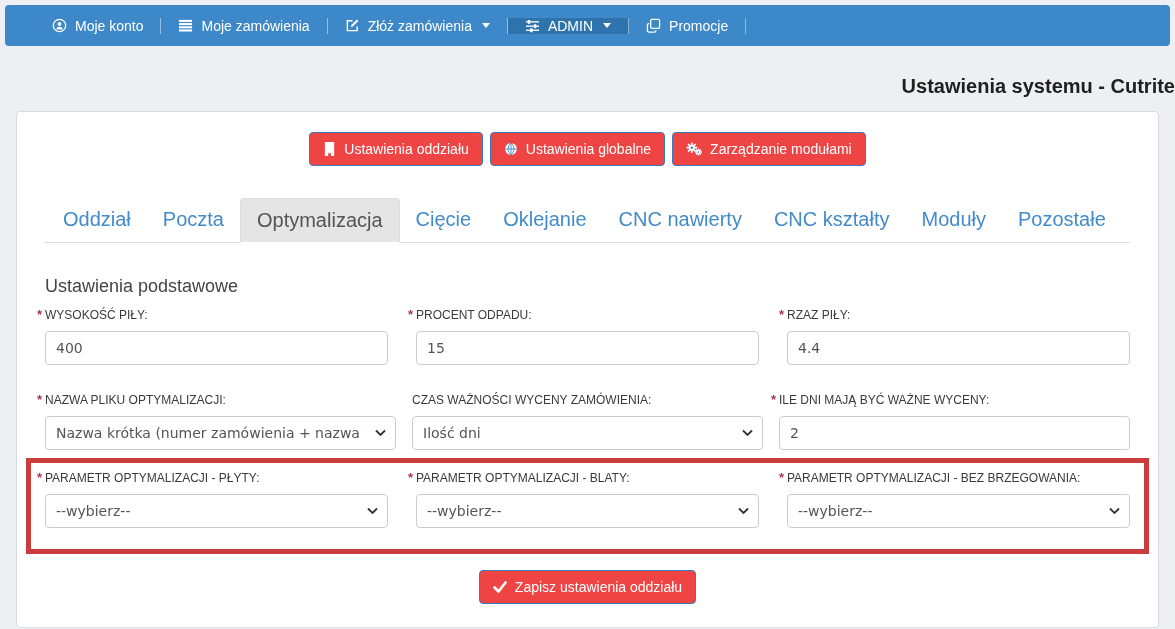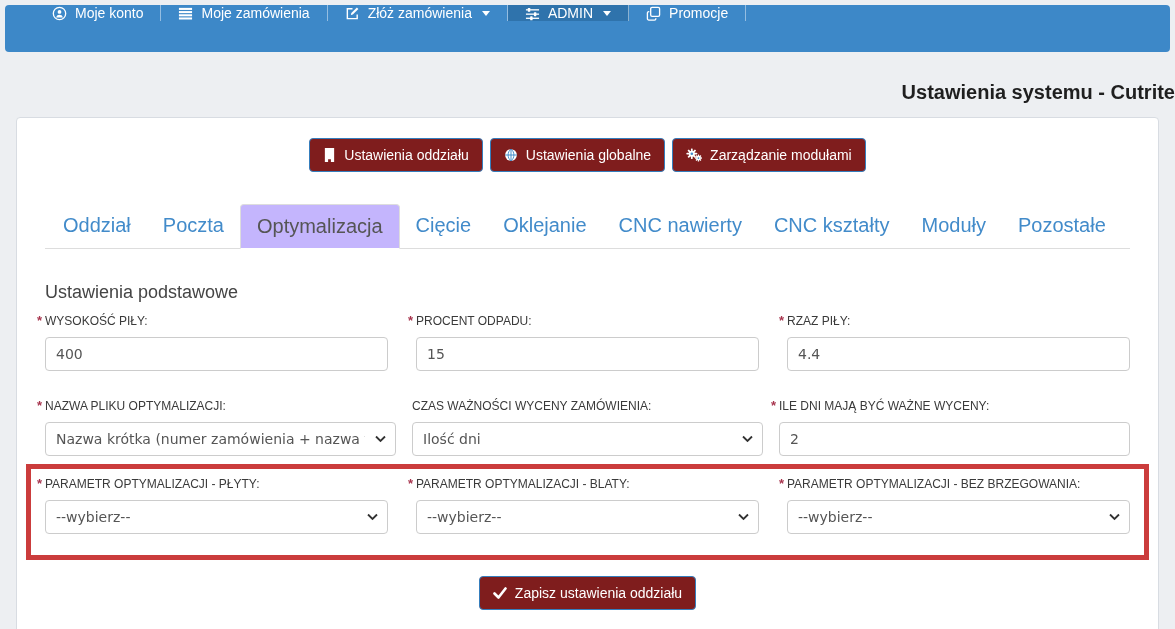--- a/index.html
+++ b/index.html
@@ -6,25 +6,25 @@
   html, body {
     margin: 0; padding: 0;
     width: 1175px; height: 629px;
     overflow: hidden;
     background: #edeff2;
     font-family: "Liberation Sans", sans-serif;
   }
   
   .navbar {
     margin: 5px 5px 0 5px;
-    height: 47px;
+    height: 41px;
     background: #3d88c8;
     border-radius: 4px;
     display: flex;
-    align-items: flex-start;
+    align-items: center;
     color: #fff;
   }
   .nav-lead { width: 30px; border-right: 1px solid rgba(255,255,255,.45); border-radius: 4px 0 0 4px; }
   .nav-item {
     display: flex; align-items: center; gap: 8px;
     padding: 0 17px;
     font-size: 14px;
     border-right: 1px solid rgba(255,255,255,.45);
     cursor: pointer; white-space: nowrap;
   }
@@ -50,21 +50,21 @@
     margin: 13px 16px 0 16px;
     background: #fff;
     border: 1px solid #d8dce2;
     border-radius: 4px;
     padding: 20px 28px 0 28px;
     min-height: 493px;
   }
   
   .actions-row { display: flex; justify-content: center; gap: 7px; }
   .btn-primary {
-    background: #7f1d1d;
+    background: #ef4444;
     border: 1px solid #357ebd;
     border-radius: 4px;
     color: #fff;
     height: 34px;
     padding: 0 13px;
     font-size: 14px;
     font-family: "Liberation Sans", sans-serif;
     display: inline-flex; align-items: center; gap: 8px;
     cursor: pointer;
   }
@@ -78,21 +78,21 @@
   }
   .tab {
     padding: 10px 16px;
     font-size: 20px;
     color: #428bca;
     cursor: pointer;
     margin-bottom: -1px;
     white-space: nowrap;
   }
   .tab.active {
-    background: #c4b5fd;
+    background: #e5e5e5;
     border: 1px solid #ddd;
     border-bottom: 1px solid #fff;
     border-radius: 4px 4px 0 0;
     color: #555;
     cursor: default;
   }
   
   .section-title {
     margin: 33px 0 0 0;
     font-size: 18px;

